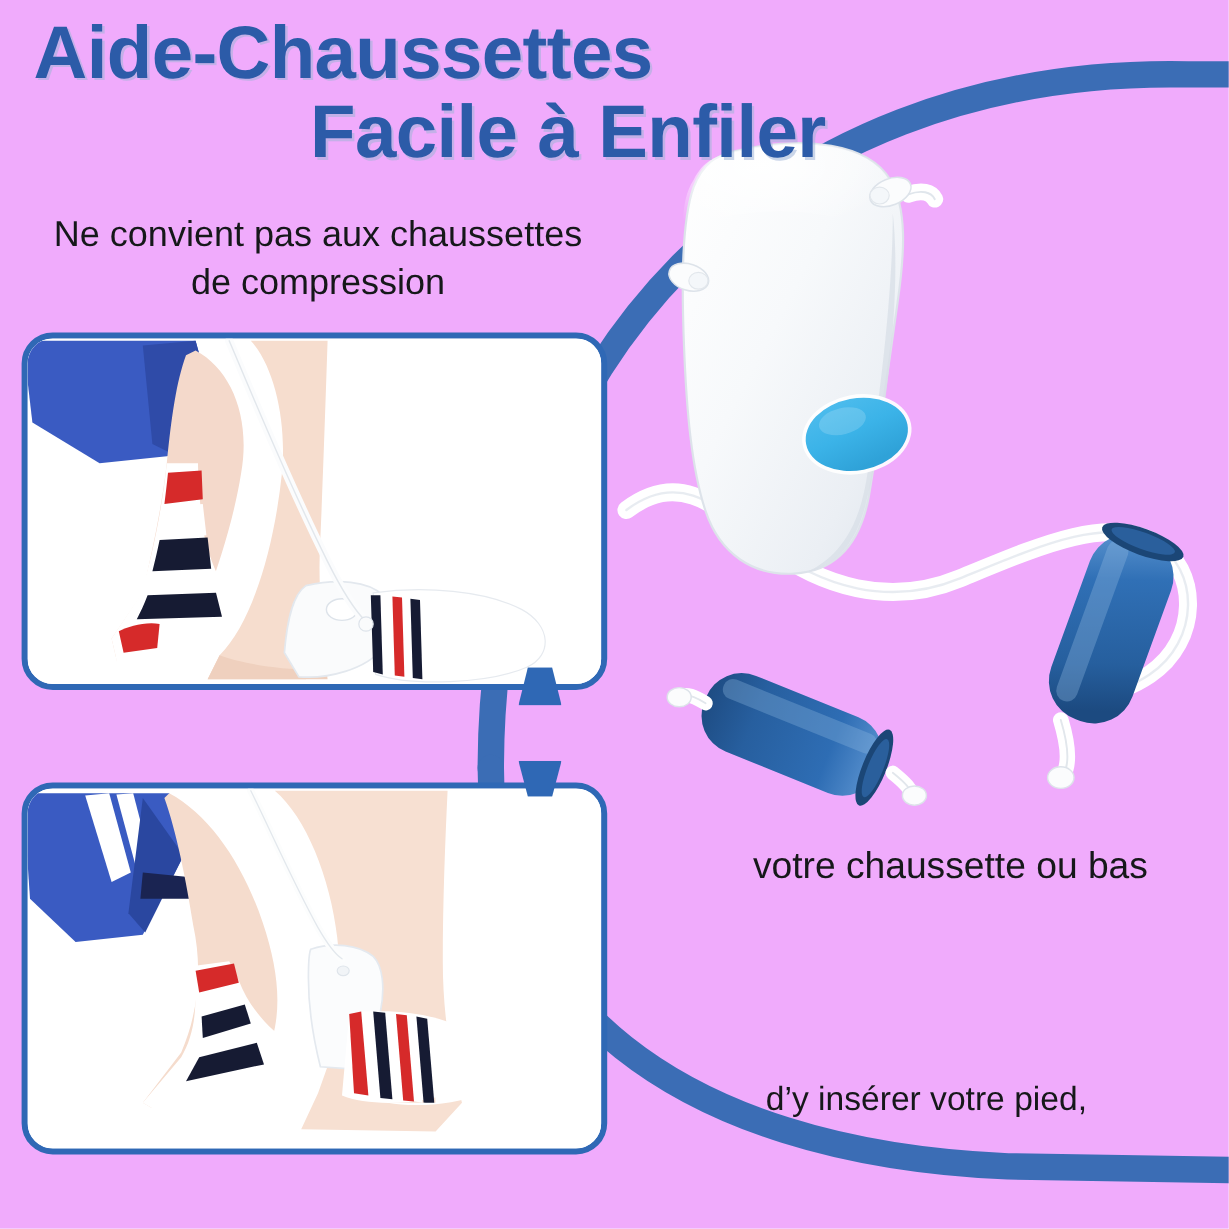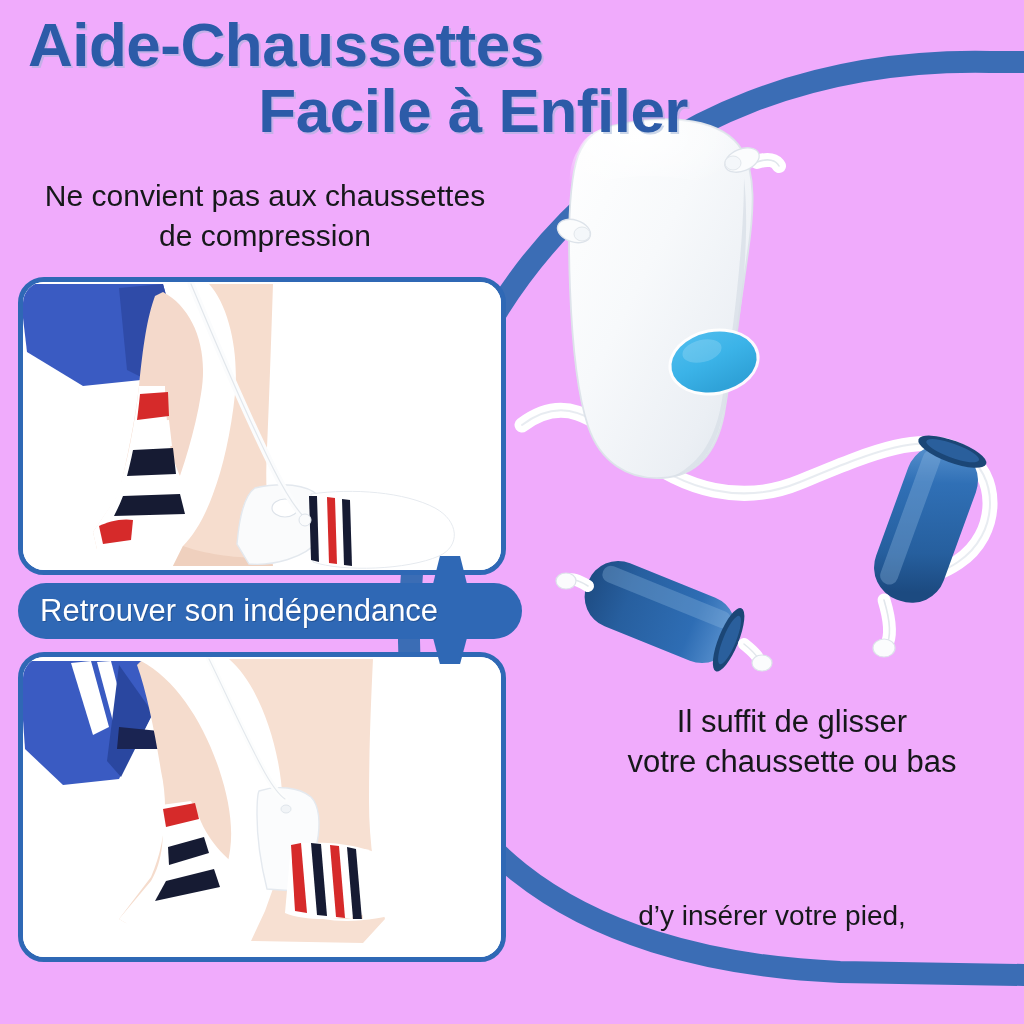--- a/index.html
+++ b/index.html
@@ -211,23 +211,20 @@
 
       <path d="M168 2 C186 44, 216 118, 250 186 C262 210, 272 226, 282 236" fill="none" stroke="#FBFCFD" stroke-width="7" stroke-linecap="round"></path>
       <path d="M168 2 C186 44, 216 118, 250 186 C262 210, 272 226, 282 236" fill="none" stroke="#E2E7EC" stroke-width="1.2" stroke-linecap="round"></path>
       <circle cx="282" cy="238" r="6" fill="#FAFBFC" stroke="#DDE3EA" stroke-width="1"></circle>
     </svg>
   </div>
 
   <div class="pill-nub" id="nub-top"></div>
   <div class="pill-nub" id="nub-bottom"></div>
 
-  <div class="pill-banner">
-    <span class="pill-text">Retrouver son indépendance</span>
-  </div>
 
   <div class="photo-frame" id="photo-bottom">
     <svg class="photo-inner" viewBox="0 0 478 300" xmlns="http://www.w3.org/2000/svg">
       <rect x="0" y="0" width="478" height="300" fill="#ffffff"></rect>
 
       <path d="M-4 4 L118 4 L130 56 L96 122 L40 128 L2 92 Z" fill="#3A5BC2"></path>
       <path d="M48 6 L68 4 L86 70 L70 78 Z" fill="#ffffff"></path>
       <path d="M74 5 L88 4 L104 66 L92 72 Z" fill="#ffffff"></path>
       <path d="M96 8 L130 56 L98 120 L84 104 Z" fill="#2A47A0"></path>
       <path d="M96 70 L176 78 L172 92 L94 92 Z" fill="#1A2452"></path>
@@ -380,21 +377,20 @@
 
     <path d="M588 586 C578 580, 572 578, 568 580" fill="none" stroke="#FFFFFF" stroke-width="12" stroke-linecap="round"></path>
     <path d="M588 586 C578 580, 572 578, 568 580" fill="none" stroke="#E2E7EC" stroke-width="1.5" stroke-linecap="round"></path>
     <ellipse cx="566" cy="581" rx="10" ry="8" fill="#FBFCFD" stroke="#DDE3EA" stroke-width="1.2"></ellipse>
     <path d="M744 644 C754 652, 760 658, 760 664" fill="none" stroke="#FFFFFF" stroke-width="12" stroke-linecap="round"></path>
     <path d="M744 644 C754 652, 760 658, 760 664" fill="none" stroke="#E2E7EC" stroke-width="1.5" stroke-linecap="round"></path>
     <ellipse cx="762" cy="663" rx="10" ry="8" fill="#FBFCFD" stroke="#DDE3EA" stroke-width="1.2"></ellipse>
   </svg>
 
   <div class="body-copy" id="copy-upper">
-    <span>Il suffit de glisser</span>
     <span>votre chaussette ou bas</span>
   </div>
 
   <div class="body-copy" id="copy-lower">
     <span>d’y insérer votre pied,</span>
   </div>
 
 </div>
 
 </body></html>

